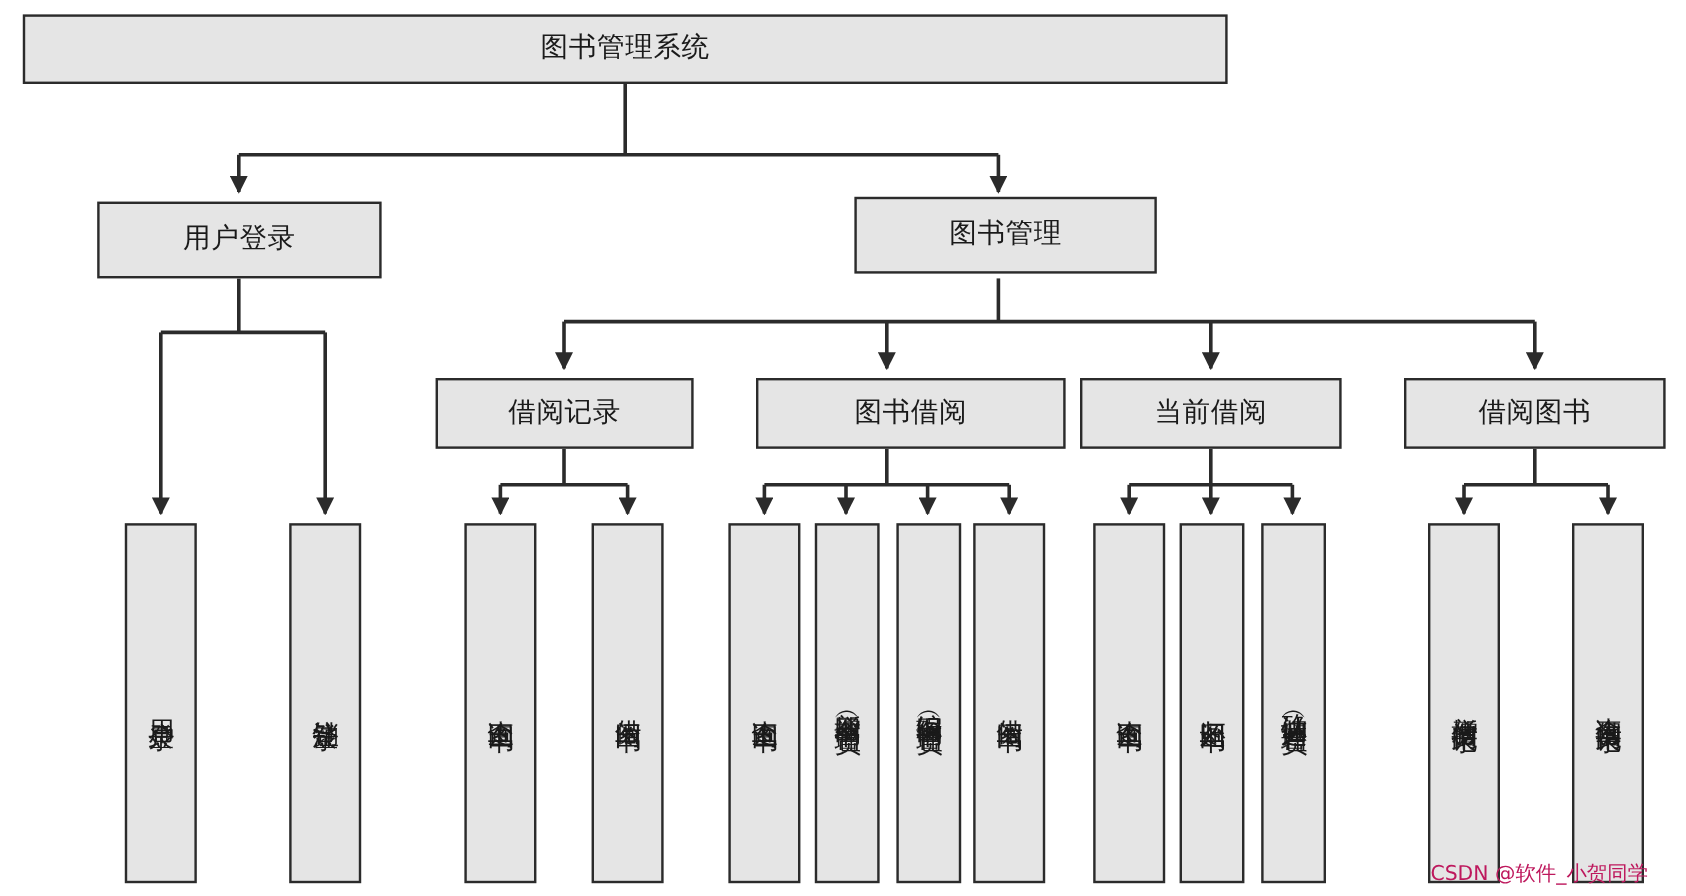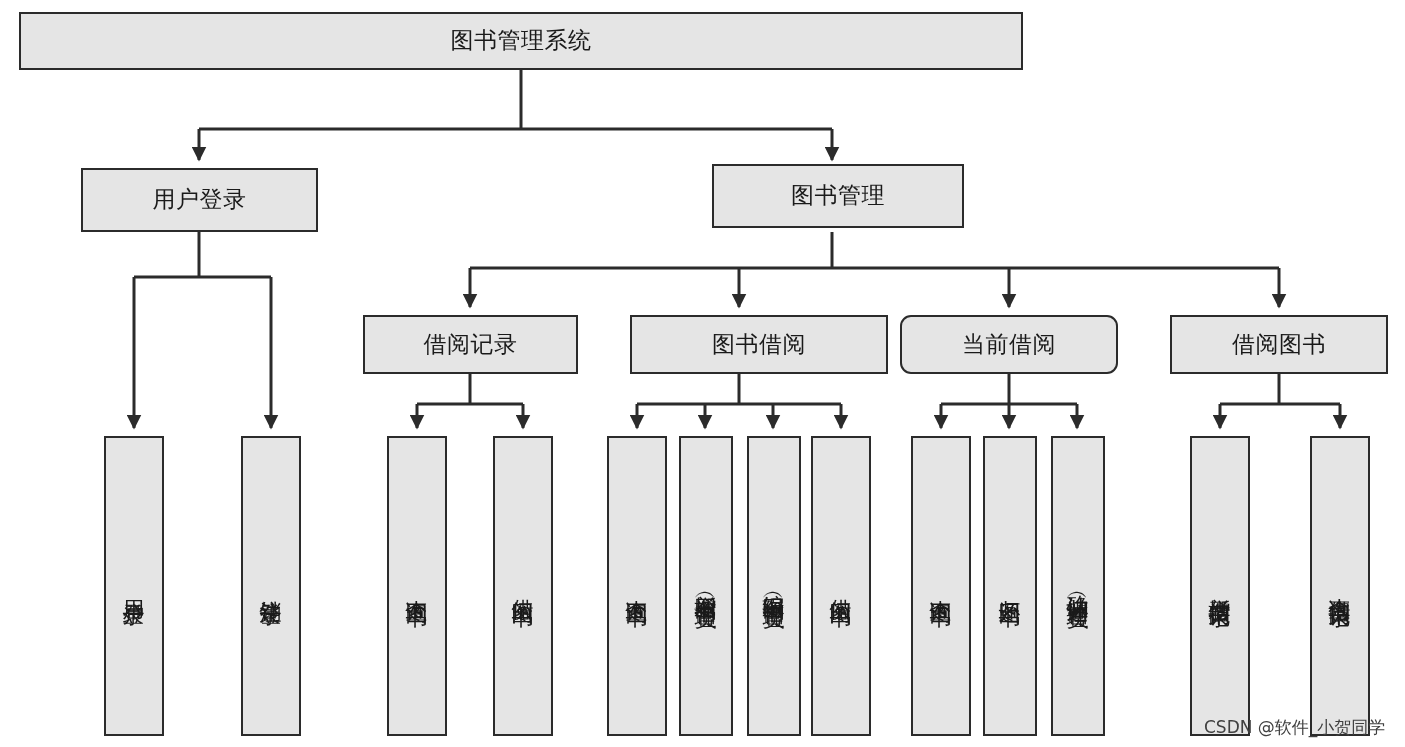--- a/index.html
+++ b/index.html
@@ -54,25 +54,24 @@
   .node.vert .label {
     writing-mode: vertical-rl;
     text-orientation: upright;
     font-size: 22px;
     line-height: 1.32;
     white-space: nowrap;
     letter-spacing: 2px;
   }
   .watermark {
     position: absolute;
-    color: #404040;
+    color: #be185d;
     font-size: 17px;
     white-space: nowrap;
     font-family: "DejaVu Sans", "Liberation Sans", sans-serif;
-    margin-left: 12px;
   }
 </style>
 </head>
 <body>
 
 <div id="canvas">
 
   <svg class="edges" viewBox="0 0 1405 747" xmlns="http://www.w3.org/2000/svg">
     <defs>
       <marker id="arrow" viewBox="0 0 10 10" refX="9" refY="5" markerWidth="5" markerHeight="5" orient="auto-start-reverse">
@@ -133,21 +132,21 @@
   <div class="node horiz" style="left:712px; top:164px; width:252px; height:64px;">
     <span class="label">图书管理</span>
   </div>
 
   <div class="node horiz" style="left:363px; top:315px; width:215px; height:59px;">
     <span class="label">借阅记录</span>
   </div>
   <div class="node horiz" style="left:630px; top:315px; width:258px; height:59px;">
     <span class="label">图书借阅</span>
   </div>
-  <div class="node horiz" style="left:900px; top:315px; width:218px; height:59px;border-radius:11px;">
+  <div class="node horiz" style="left:900px; top:315px; width:218px; height:59px;">
     <span class="label">当前借阅</span>
   </div>
   <div class="node horiz" style="left:1170px; top:315px; width:218px; height:59px;">
     <span class="label">借阅图书</span>
   </div>
 
   <div class="node vert" style="left:104px; top:436px; width:60px; height:300px;">
     <span class="label">用户登录</span>
   </div>
   <div class="node vert" style="left:241px; top:436px; width:60px; height:300px;">

